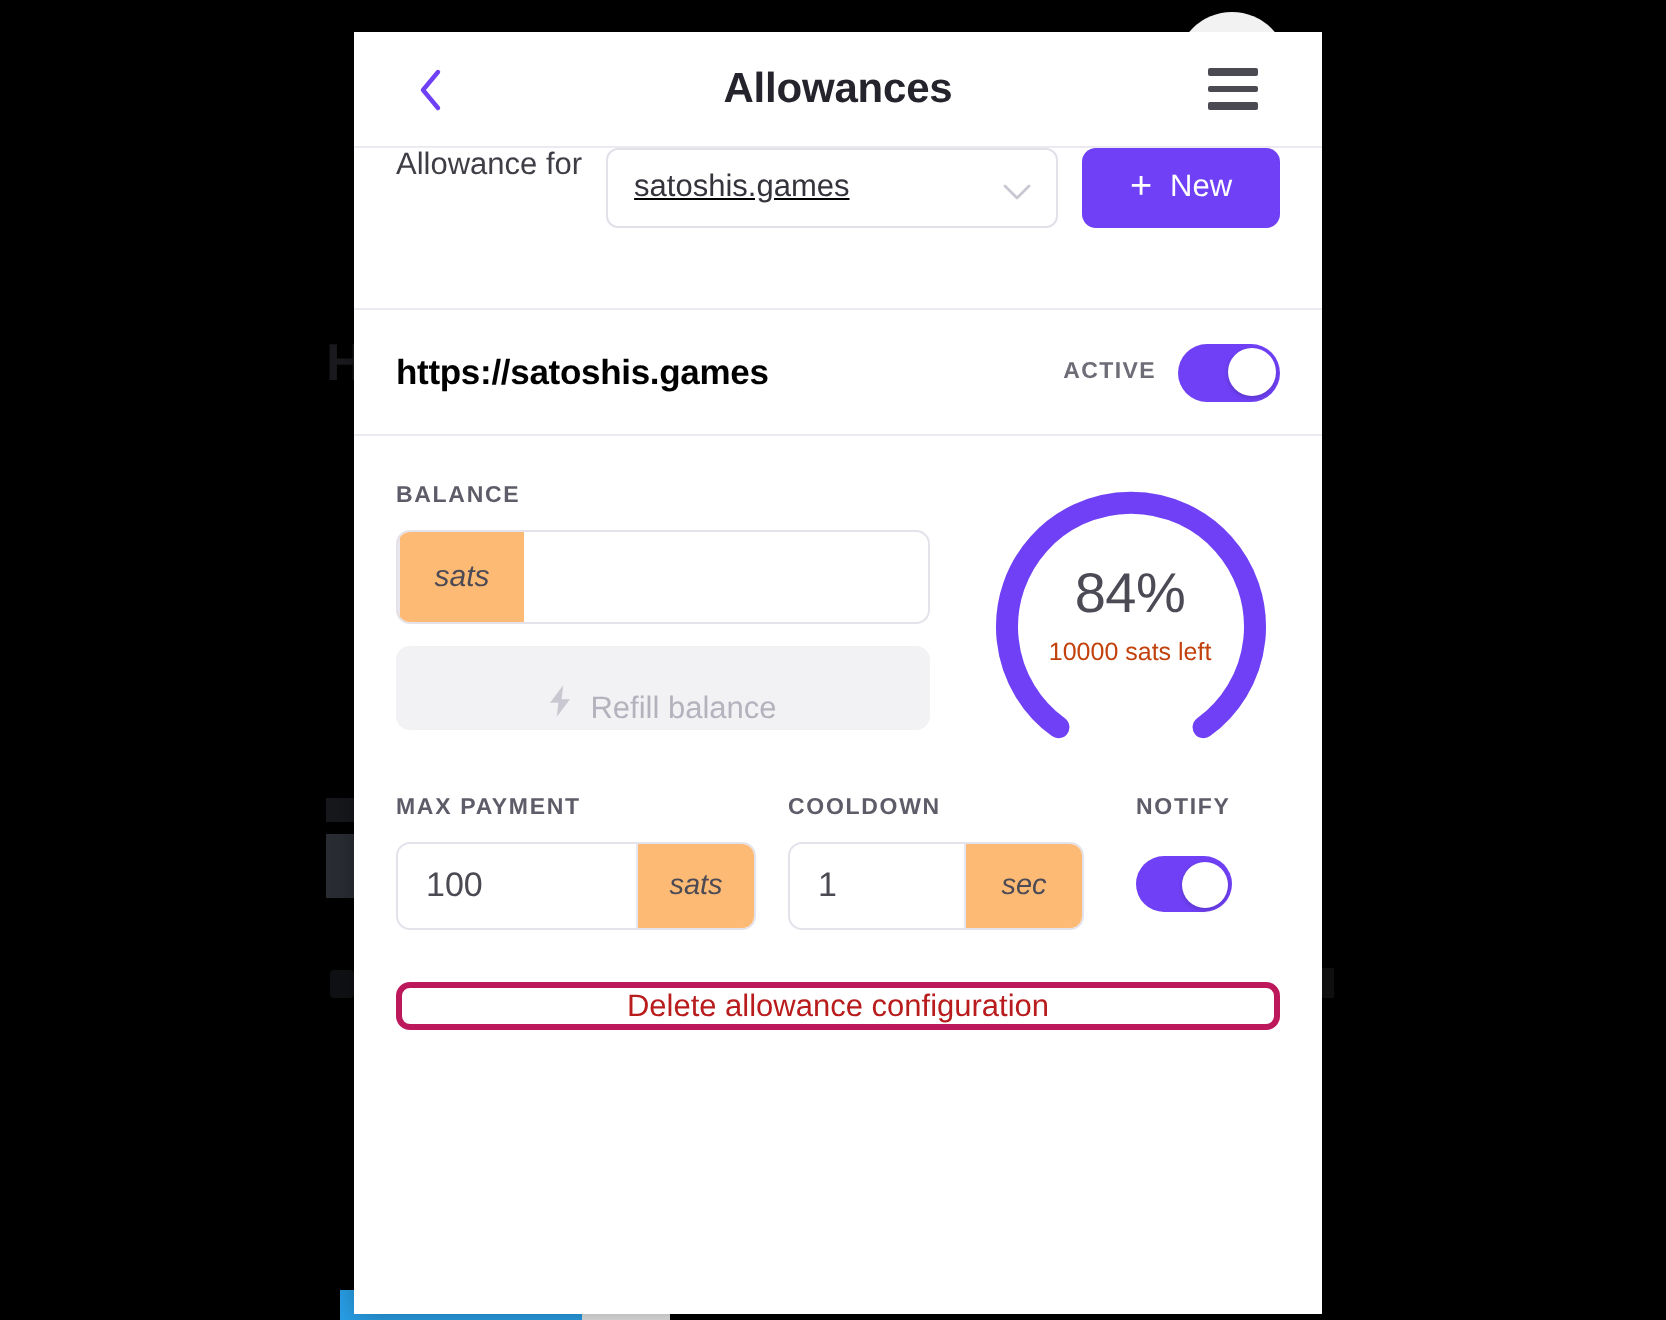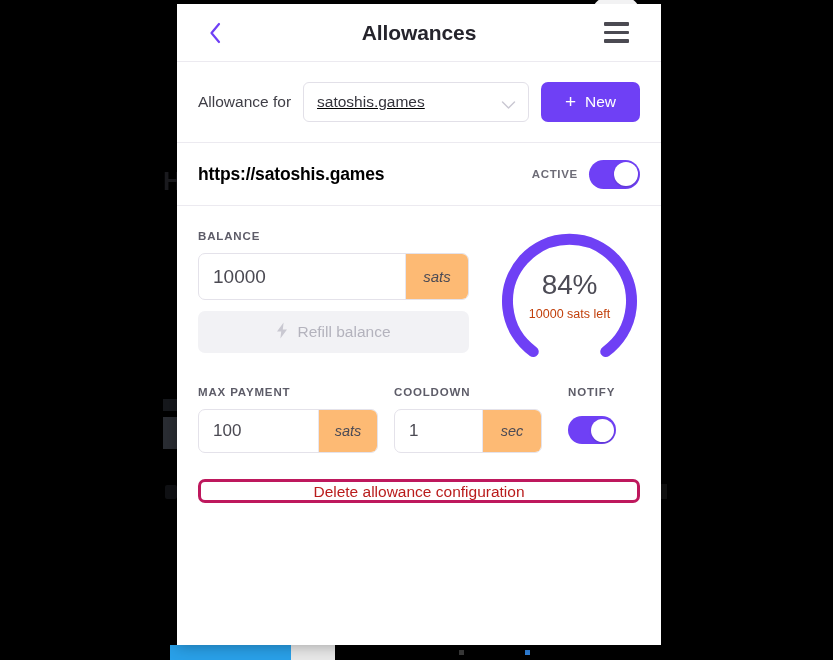--- a/index.html
+++ b/index.html
@@ -21,21 +21,21 @@
   .bg-chunk-b{position:absolute;left:163px;top:417px;width:15px;height:32px;background:#2a2d33;}
   .bg-chunk-c{position:absolute;left:165px;top:485px;width:12px;height:14px;background:#101114;border-radius:2px;}
   .bg-chunk-d{position:absolute;left:655px;top:484px;width:12px;height:15px;background:#111;}
   .bg-taskbar{position:absolute;left:170px;top:645px;width:121px;height:15px;background:#29a0e8;}
   .bg-taskbar2{position:absolute;left:291px;top:645px;width:44px;height:15px;background:#e8e8e8;}
   .bg-dot1{position:absolute;left:459px;top:650px;width:5px;height:5px;background:#3a3a3a;}
   .bg-dot2{position:absolute;left:525px;top:650px;width:5px;height:5px;background:#2f7fd8;}
 
   
   .popup{
-    position:absolute;left:177px;top:4px;width:484px;height:641px;
+    position:absolute;left:177px;top:16px;width:484px;height:641px;
     background:#fff;
     box-shadow:0 1px 14px rgba(0,0,0,.30);
   }
   .hover-circle{
     position:absolute;right:17px;top:-10px;width:56px;height:56px;border-radius:50%;
     background:#f2f2f3;
   }
 
   
   .header{
@@ -54,21 +54,21 @@
   }
   .menu-btn{
     position:absolute;right:25px;top:0;height:57px;width:40px;
     display:flex;flex-direction:column;align-items:center;justify-content:center;gap:5px;
     background:transparent;border:none;cursor:pointer;padding:0;
   }
   .menu-btn i{display:block;width:25px;height:3.6px;background:#4b4a52;border-radius:1px;}
 
   
   .picker-row{
-    display:flex;align-items:center;height:80px;padding:0 21px;
+    display:flex;height:80px;padding:0 21px;
     border-bottom:1px solid #eceaf0;background:#fff;gap:12px;
   }
   .picker-label{font-size:15.5px;color:#3f3e46;white-space:nowrap;}
   .select{
     position:relative;flex:1;height:38px;border:1px solid #e2e0e8;border-radius:6px;
     display:flex;align-items:center;padding:0 13px;background:#fff;cursor:pointer;
     max-width:216px;
     text-decoration:underline;
   }
   .select-value{font-size:15.5px;color:#35343c;}
@@ -116,21 +116,21 @@
     color:#4b4a53;font-family:inherit;background:transparent;
   }
   .input-suffix{
     width:62px;border-left:1px solid #e8e6ee;background:#fdba74;
     display:flex;align-items:center;justify-content:center;
     font-size:15px;color:#4c4b55;font-style:italic;
   }
   .refill-btn{
     margin-top:11px;width:100%;height:42px;border-radius:7px;background:#f2f2f5;
     border:none;color:#b4b3bd;font-size:15.5px;font-family:inherit;
-    display:flex;align-items:center;justify-content:center;gap:9px;cursor:pointer;
+    display:flex;align-items:flex-end;justify-content:center;gap:9px;cursor:pointer;
   }
 
   .gauge{position:relative;width:155px;height:150px;margin-left:23px;margin-top:-10px;}
   .gauge svg{position:absolute;left:0;top:0;}
   .gauge-text{
     position:absolute;left:0;top:0;width:155px;height:150px;
     display:flex;flex-direction:column;align-items:center;justify-content:center;
   }
   .gauge-pct{font-size:28px;color:#4c4b55;letter-spacing:-.2px;}
   .gauge-sub{font-size:12.5px;color:#c2410c;margin-top:6px;}
@@ -210,21 +210,20 @@
         </button>
       </div>
     </div>
 
     <div class="body">
 
       <div class="balance-block">
         <div class="balance-left">
           <div class="section-label">BALANCE</div>
           <div class="input-group">
-            <input value="10000" style="">
             <div class="input-suffix">sats</div>
           </div>
           <button class="refill-btn">
             <span>
               <svg width="12" height="17" viewBox="0 0 12 17" fill="none">
                 <path d="M7.6 0.6 L1 9.4 H5.2 L4.4 16.4 L11 7.6 H6.8 Z" fill="#c9c8d1"></path>
               </svg>
             </span>
             <span>Refill balance</span>
           </button>

